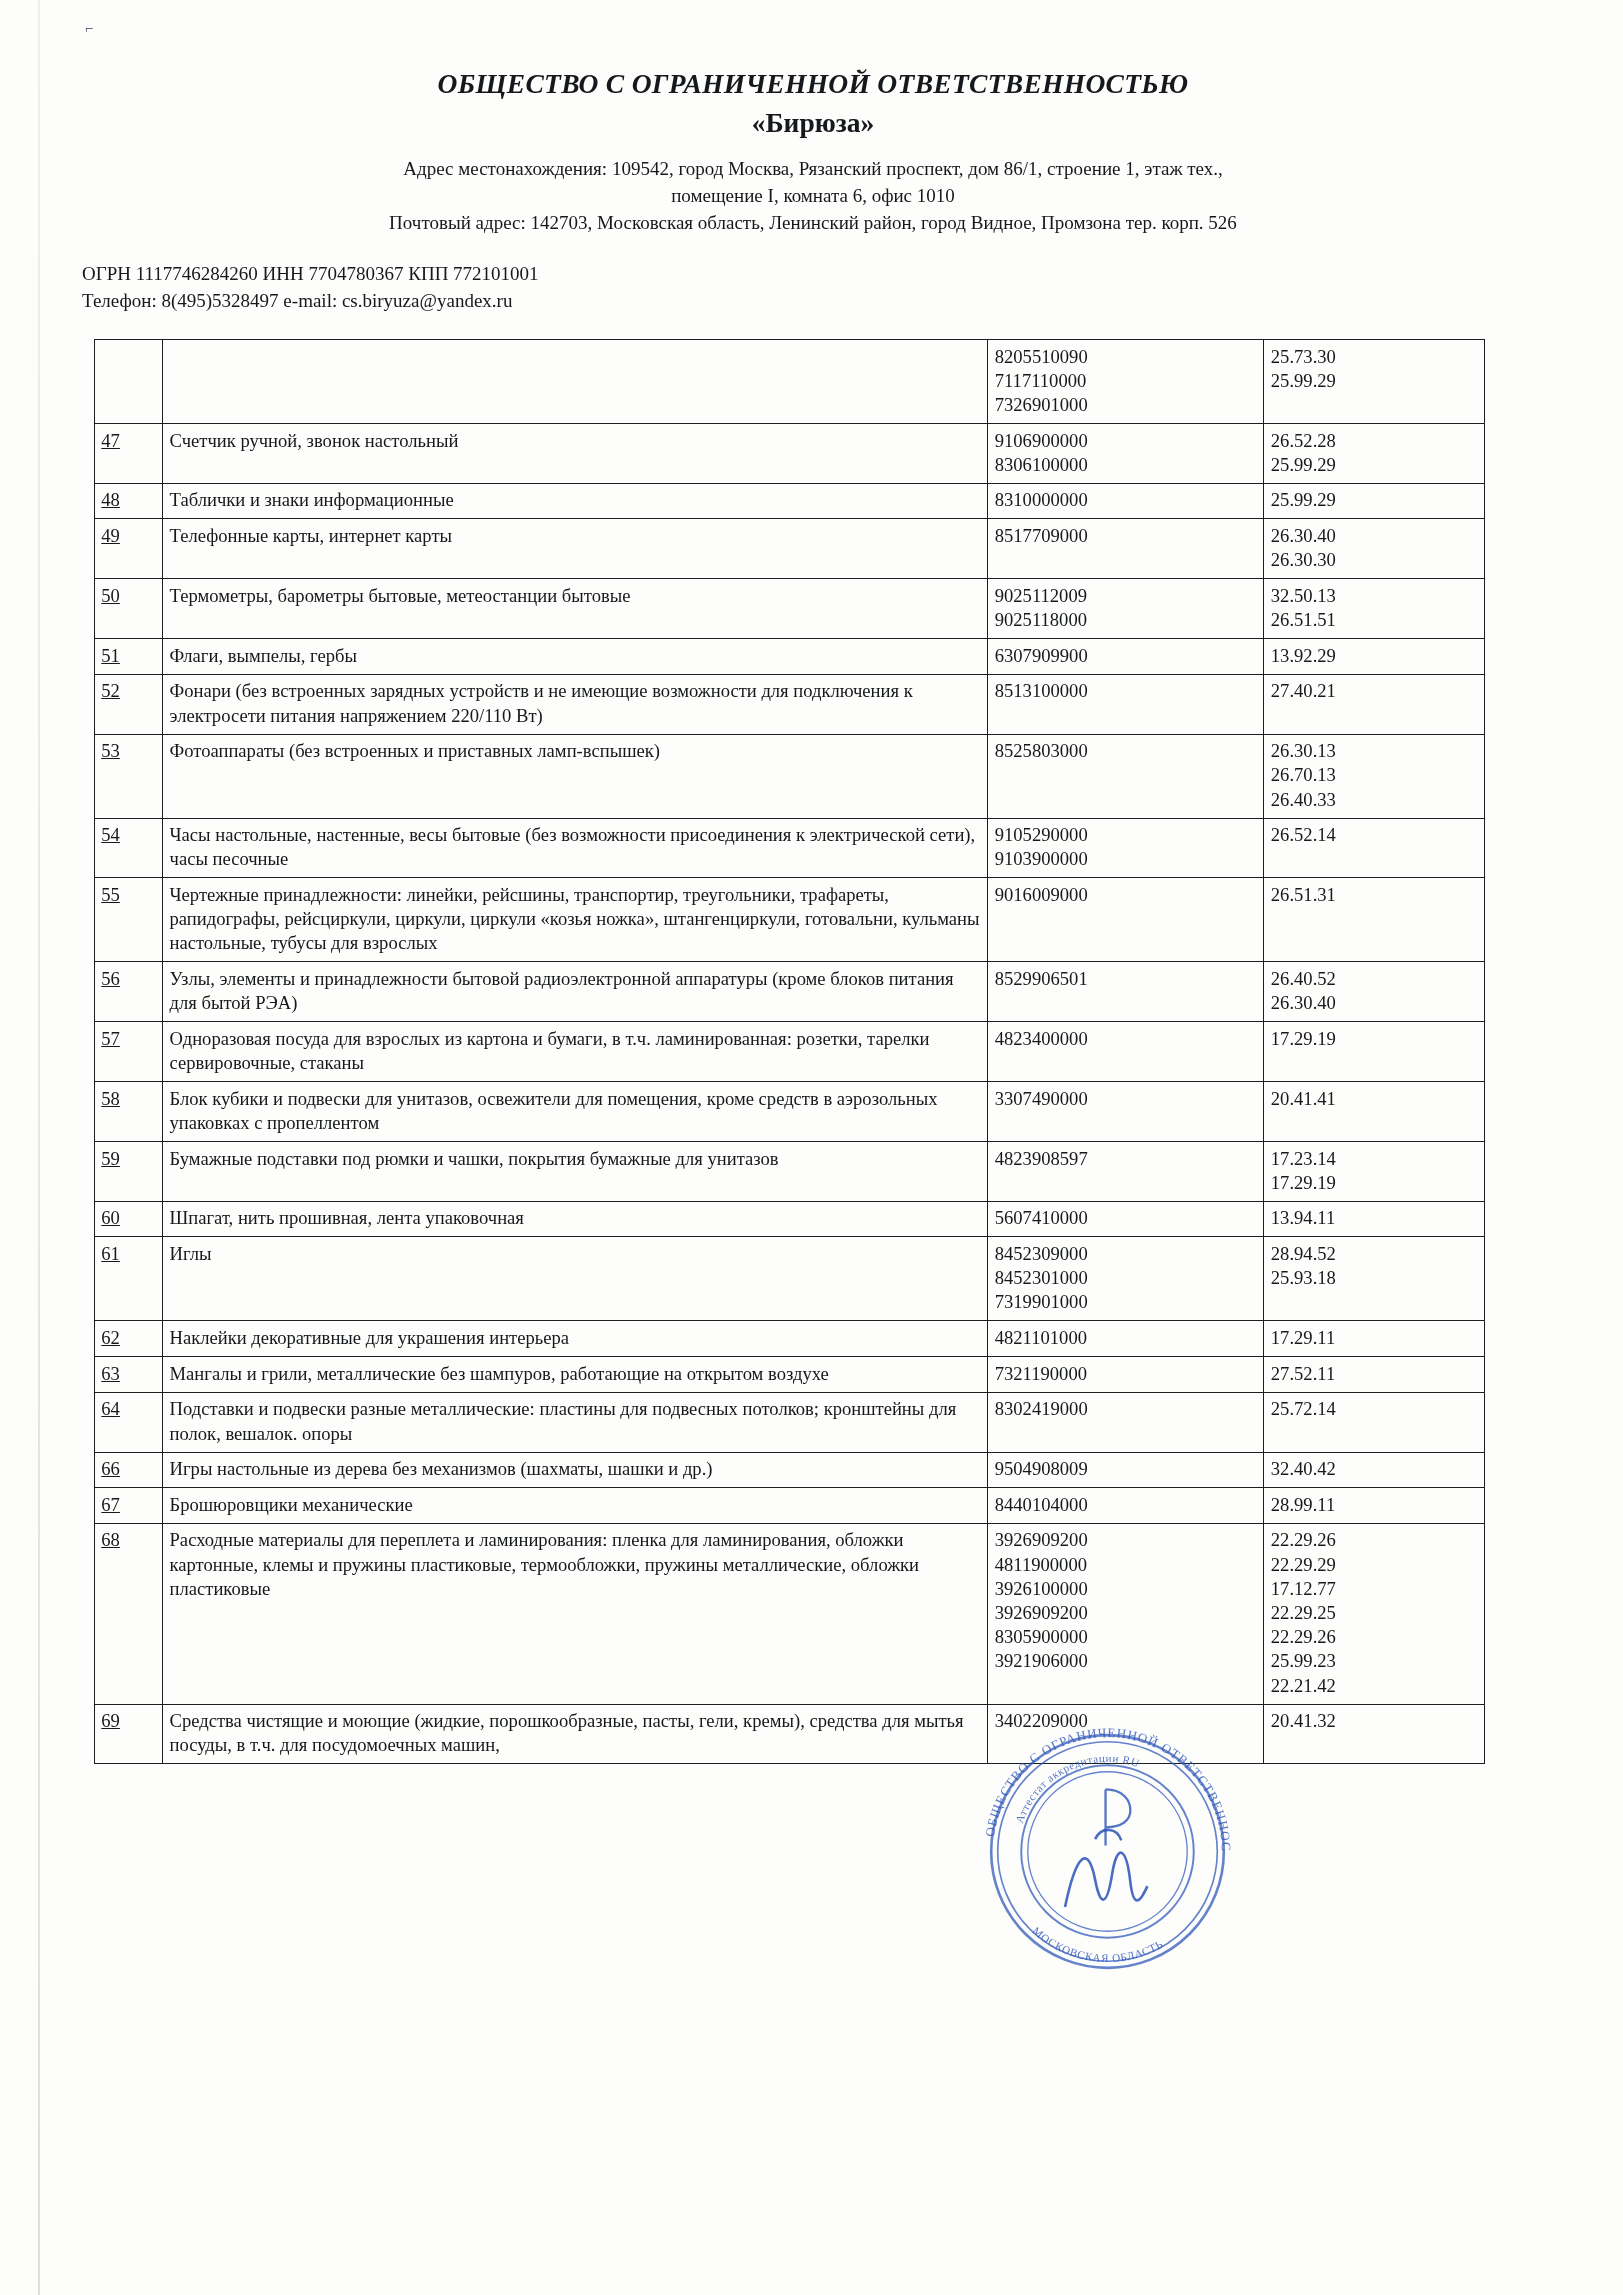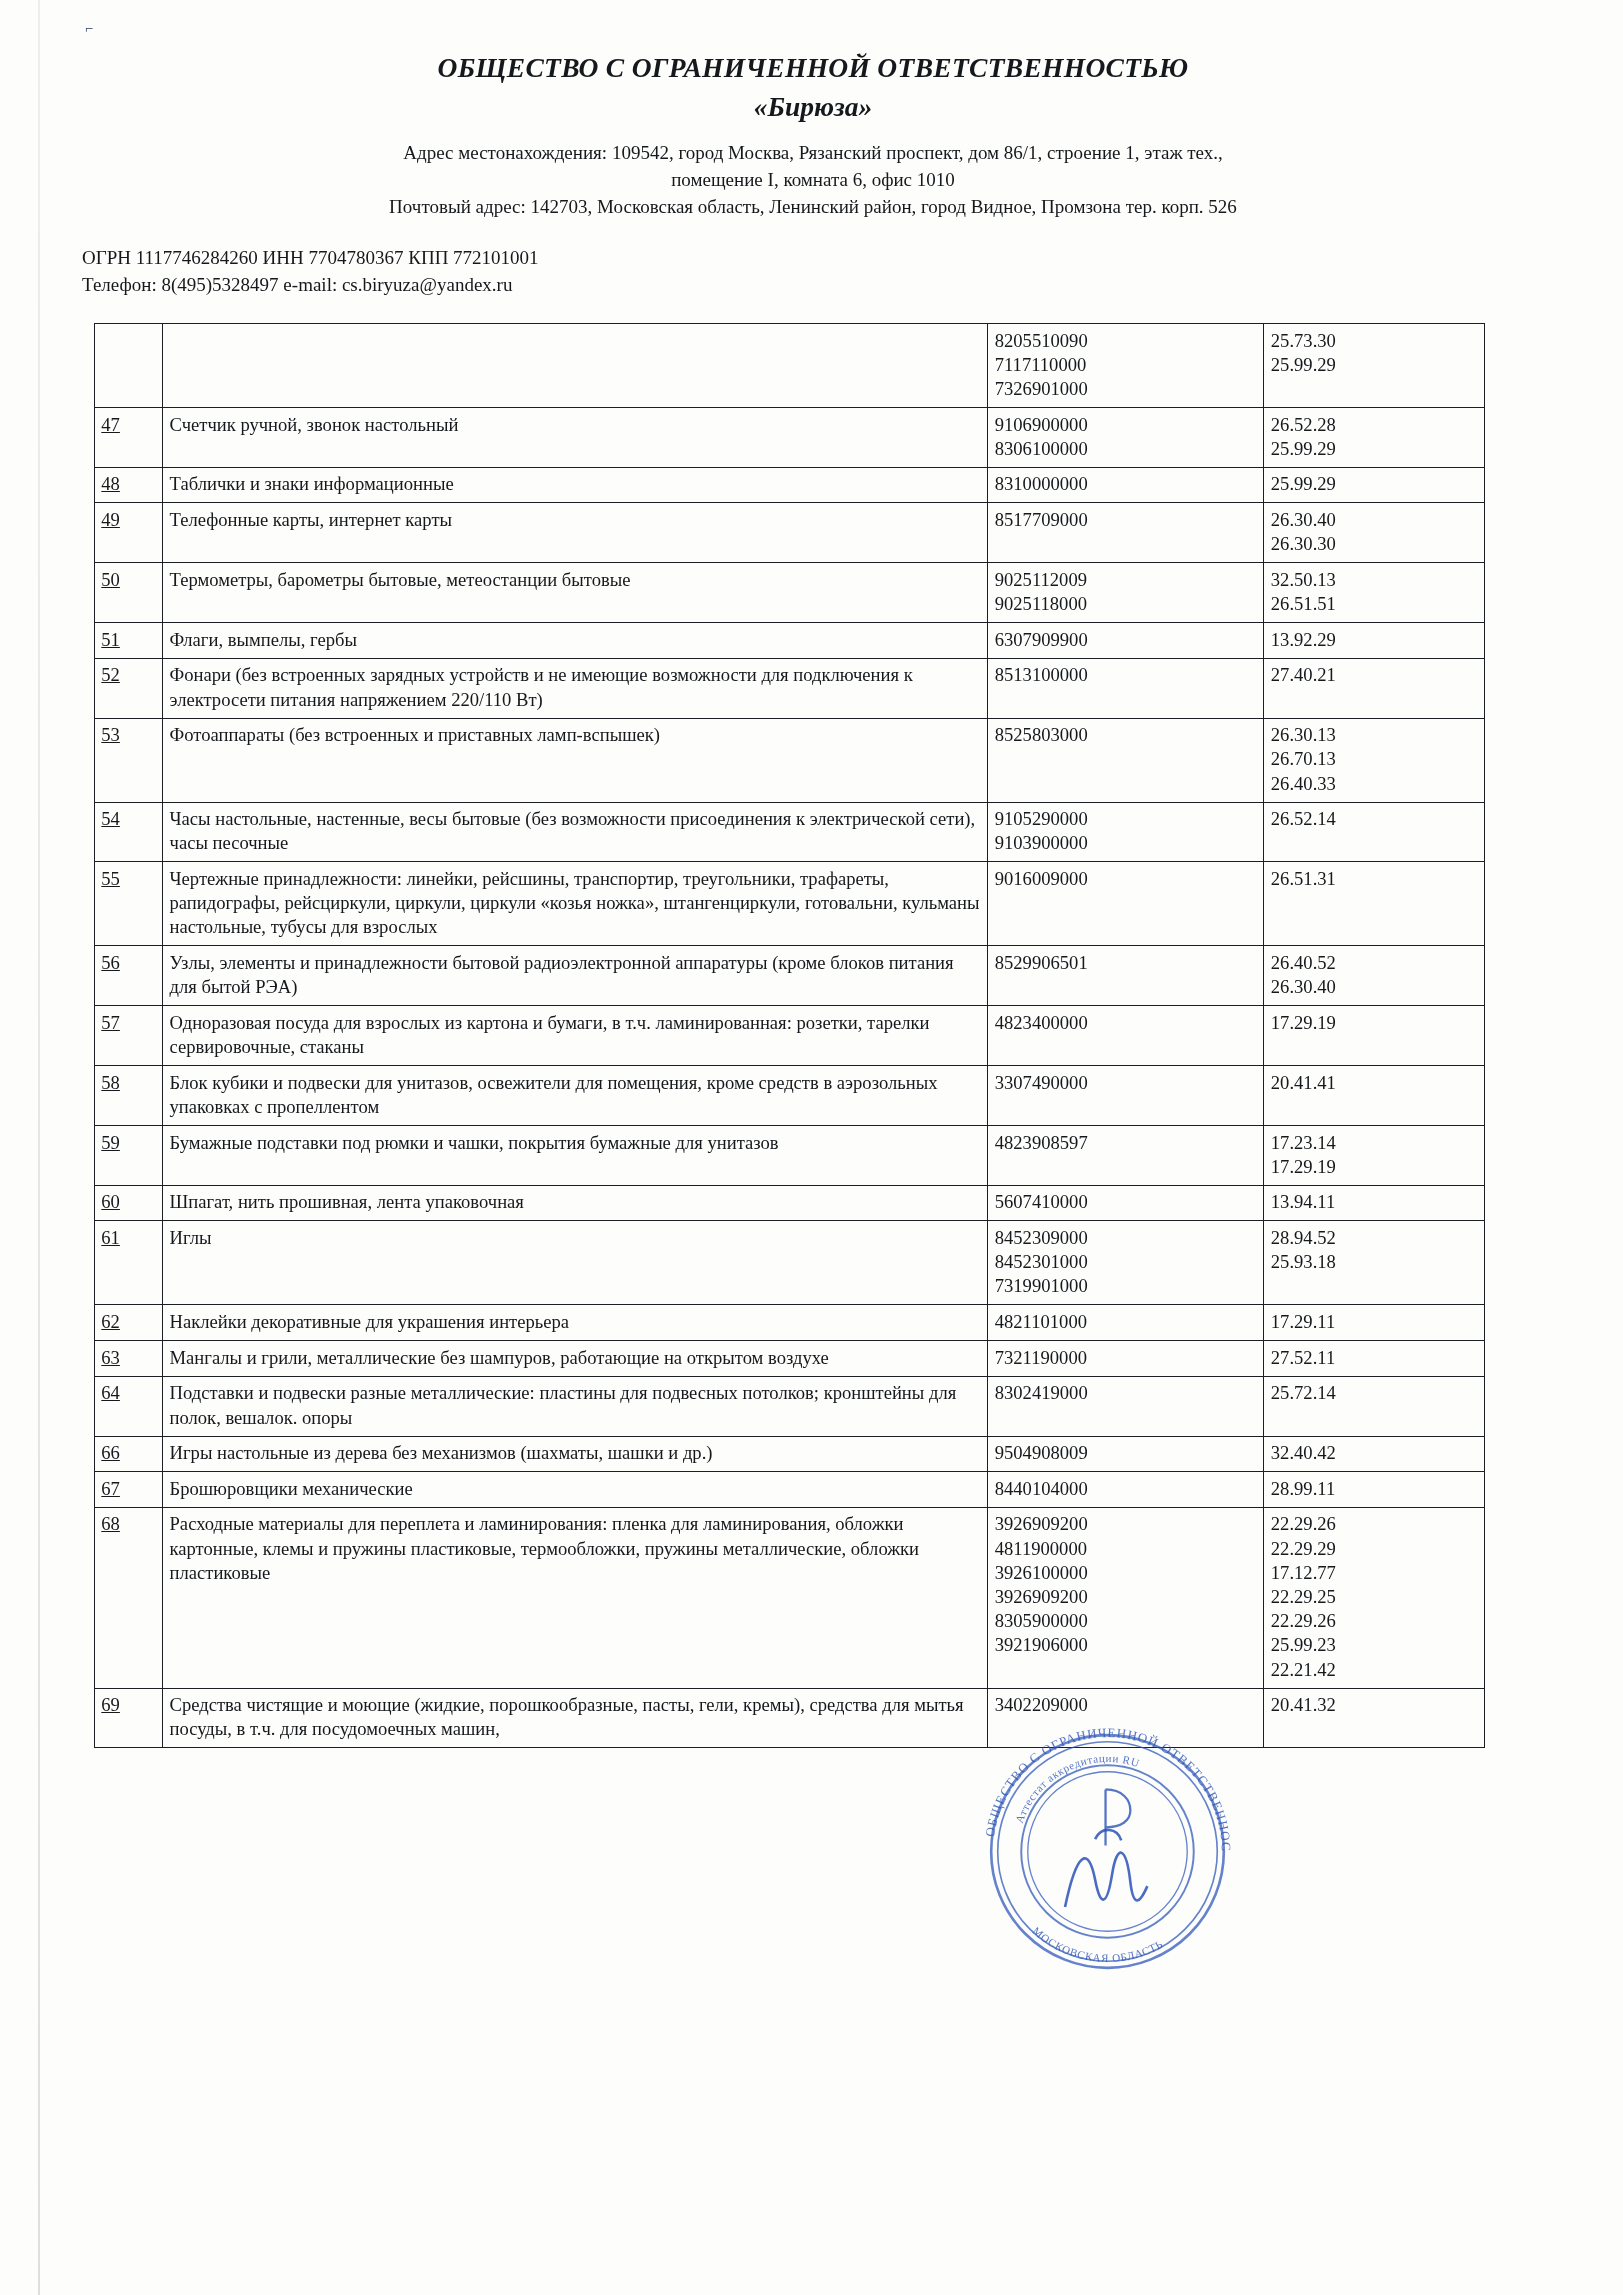--- a/index.html
+++ b/index.html
@@ -29,27 +29,26 @@
     width: 1462px;
   }
   
   .org-title {
     text-align: center;
     font-size: 27.5px;
     font-weight: bold;
     font-style: italic;
     letter-spacing: 0.3px;
     line-height: 1.25;
-    margin-top: 12px;
+    margin-top: 28px;
   }
   .org-name {
     text-align: center;
     font-size: 27.5px;
     font-weight: bold;
-    font-style: italic;
     margin-top: 5.2px;
   }
   .addr-block {
     margin-top: 17px;
     text-align: center;
     font-size: 19px;
     line-height: 1.42;
   }
   .addr-line { display: block; }
   .reg-block {

